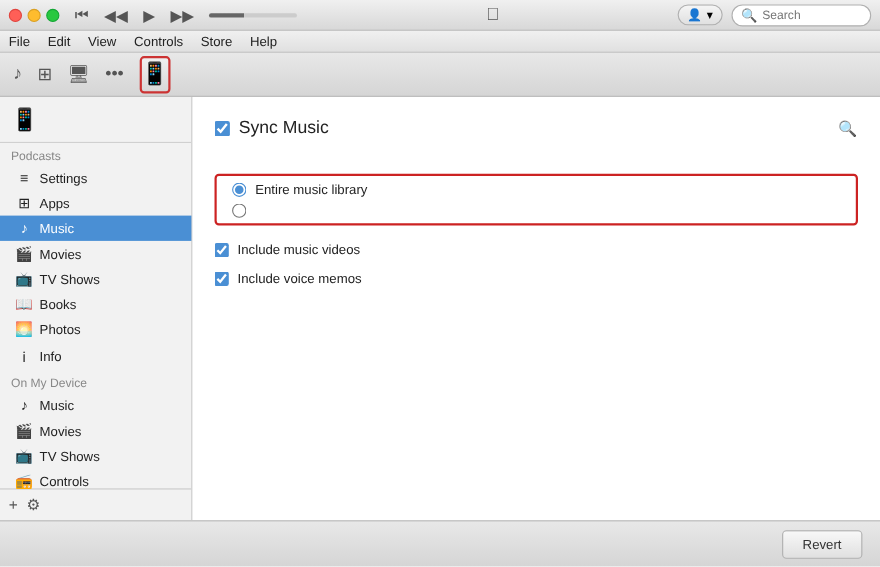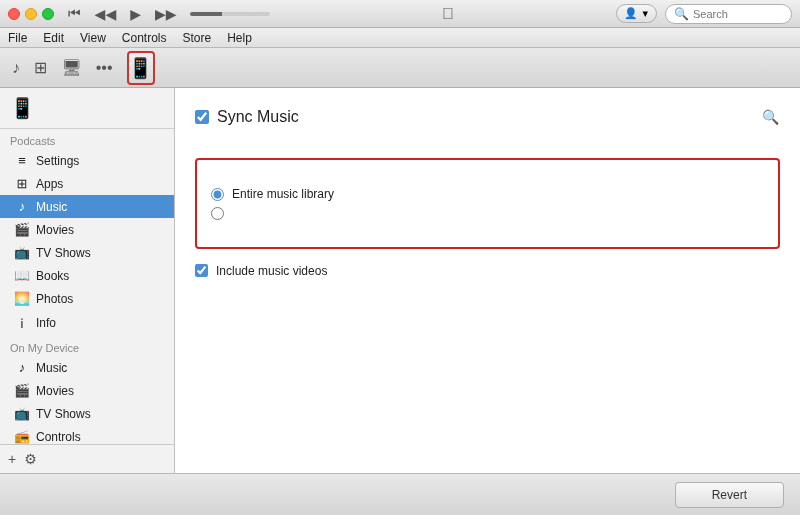--- a/index.html
+++ b/index.html
@@ -260,40 +260,40 @@
     .search-icon-content {
       margin-left: auto;
       color: #aaa;
       font-size: 14px;
     }
 
     
     .red-box {
       border: 2px solid #cc2222;
       border-radius: 4px;
-      padding: 24px 14px;
+      padding: 2px 14px;
       margin-bottom: 12px;
     }
 
     .radio-option {
       display: flex;
       align-items: center;
       gap: 8px;
       padding: 3px 0;
       font-size: 12px;
       color: #222;
       cursor: pointer;
     }
     .radio-option input[type="radio"] {
       accent-color: #4a8fd4;
     }
 
     .checkbox-option {
       display: flex;
-      align-items: flex-start;
+      align-items: flex-end;
       gap: 8px;
       padding: 3px 0;
       font-size: 12px;
       color: #222;
       cursor: pointer;
       margin-top: 6px;
     }
     .checkbox-option input[type="checkbox"] {
       accent-color: #4a8fd4;
     }
@@ -306,21 +306,21 @@
       align-items: center;
       justify-content: flex-end;
       padding: 0 16px;
       gap: 10px;
       border-top: 1px solid #b8b8b8;
     }
     .btn-revert {
       background: linear-gradient(to bottom, #f8f8f8, #e0e0e0);
       border: 1px solid #b0b0b0;
       border-radius: 4px;
-      padding: 5px 36px;
+      padding: 5px 18px;
       font-size: 12px;
       cursor: pointer;
       color: #333;
     }
     .btn-apply {
       background: linear-gradient(to bottom, #f8f8f8, #e0e0e0);
       border: 2px solid #cc2222;
       border-radius: 4px;
       padding: 5px 18px;
       font-size: 12px;
@@ -460,18 +460,22 @@
       <label class="radio-option">
         <input type="radio" name="sync-type" style="">
       </label>
     </div>
 
     <label class="checkbox-option">
       <input type="checkbox" checked="" style="">
       <span>Include music videos</span>
     </label>
 
+    <label class="checkbox-option">
+      <input type="checkbox" checked="" style="">
+      <span>Include voice memos</span>
+    </label>
   </div>
 </div>
 
 <div class="bottom-bar">
   <button class="btn-revert">Revert</button>
 </div>
 
 </body></html>

